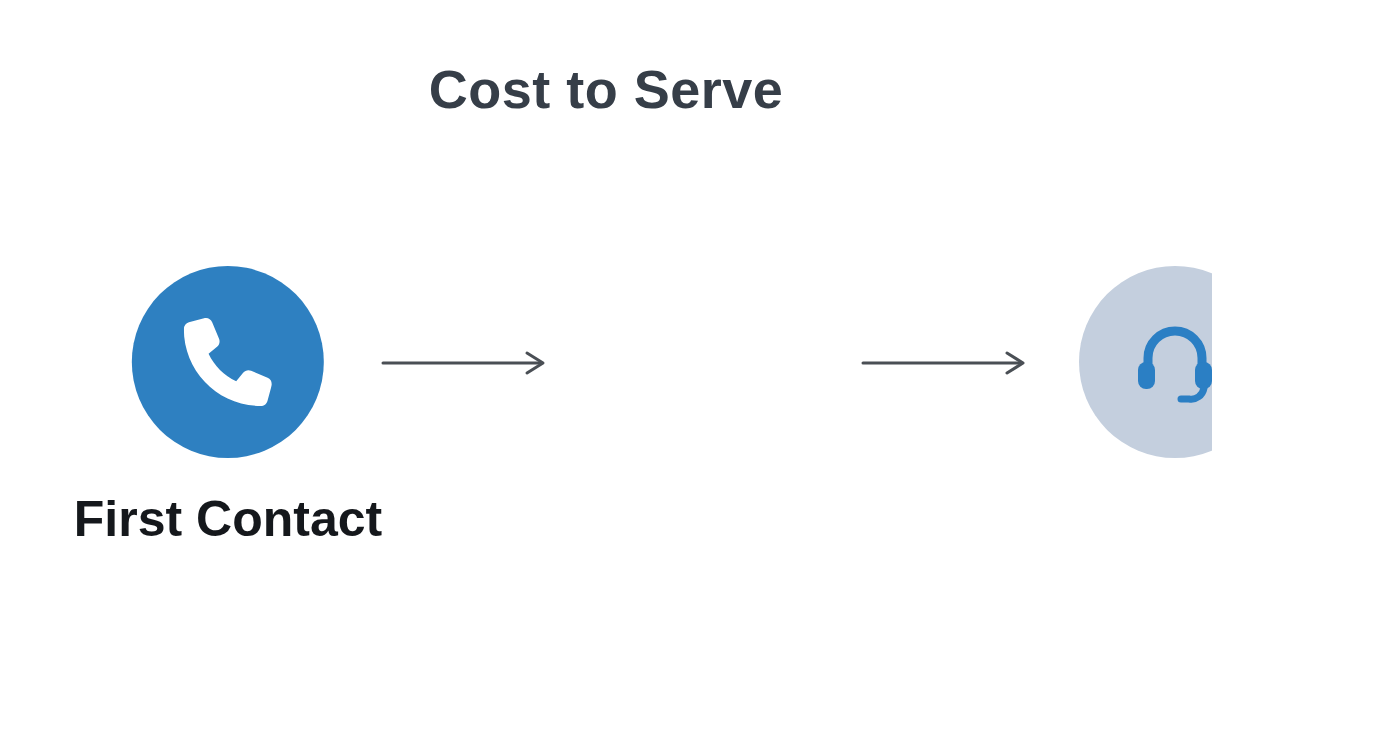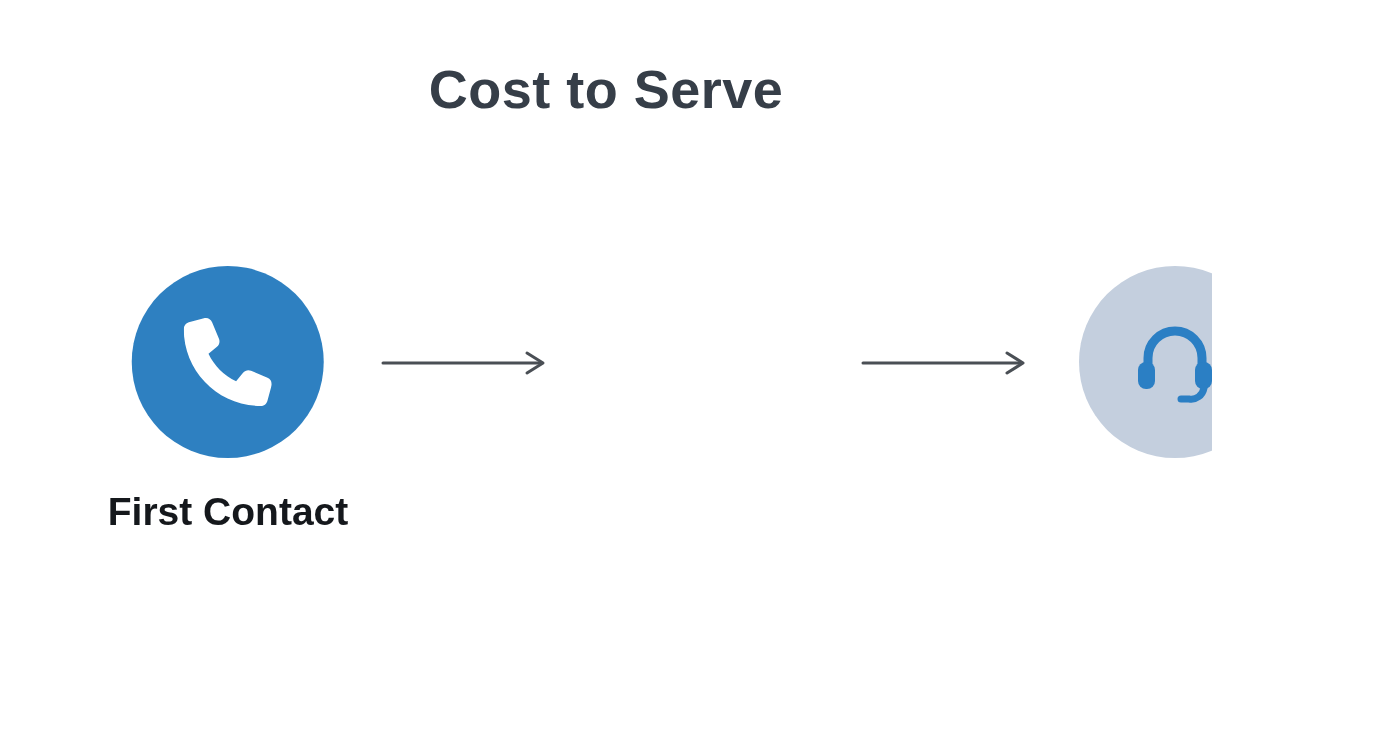--- a/index.html
+++ b/index.html
@@ -41,21 +41,21 @@
     border-radius: 50%;
     display: flex;
     align-items: center;
     justify-content: center;
   }
   .circle.solid-blue      { background: var(--primary-blue, #2e80c1); }
   .circle.light-blue      { background: var(--light-circle, #d5e1ec); }
   .circle.light-gray-blue { background: var(--support-circle, #c4cfde); }
   .label {
     margin-top: 32px;
-    font-size: 39px;
+    font-size: 50px;
     font-weight: 700;
     color: var(--label-text, #15181c);
     white-space: nowrap;
   }
   .arrow {
     position: absolute;
     top: 350px;
     height: 26px;
   }
   .arrow-1 { left: 381px; width: 172px; }

